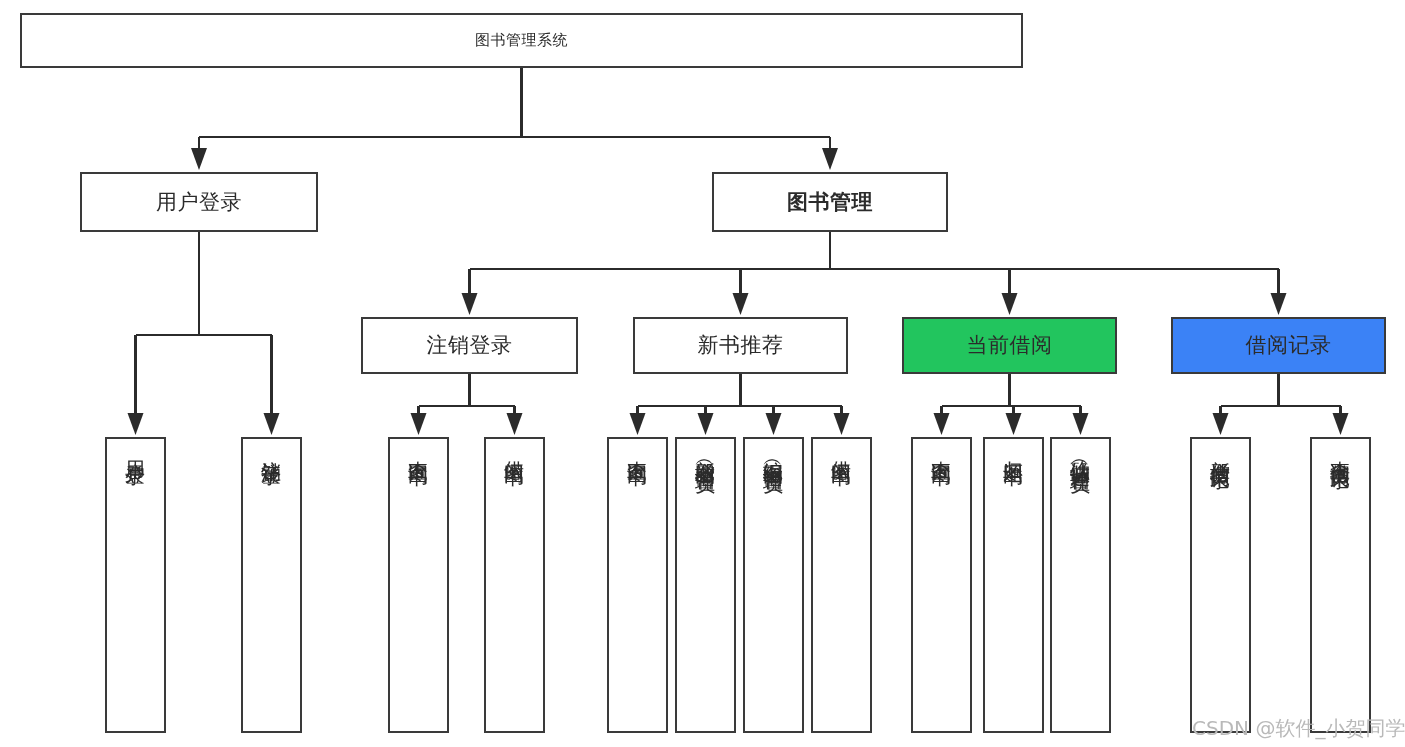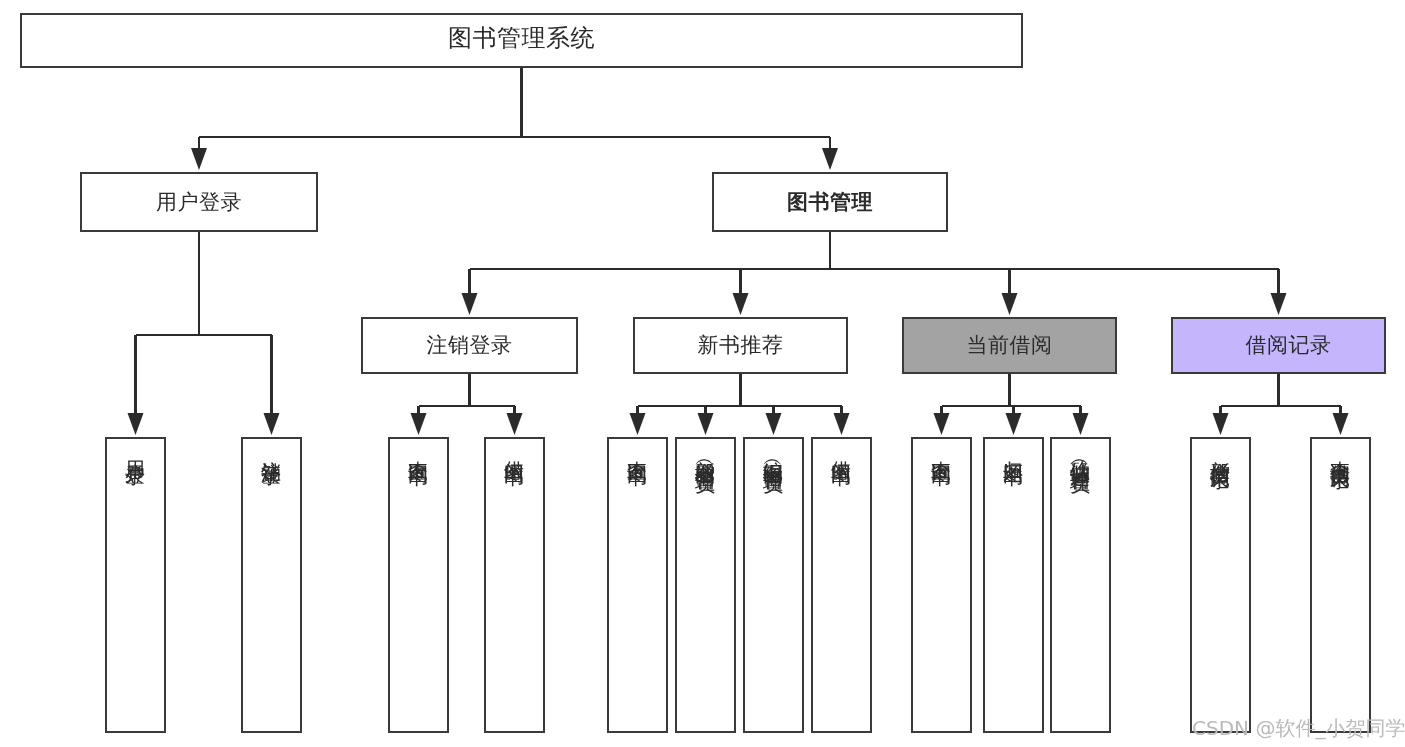--- a/index.html
+++ b/index.html
@@ -42,22 +42,21 @@
     text-align: center;
     line-height: 1.18;
     letter-spacing: 0.5px;
     white-space: nowrap;
   }
   
   .node.horiz .label {
     font-size: 21px;
   }
   .node.root .label {
-    font-size: 24px;
-    font-family: Liberation Mono, monospace;
+    font-size: 15px;
   }
   
   .node.vert {
     align-items: flex-start;
     justify-content: center;
     padding-top: 6px;
   }
   .node.vert .label {
     writing-mode: vertical-rl;
     text-orientation: upright;
@@ -142,24 +141,24 @@
       </div>
       <div class="node horiz" style="left: 712px; top: 172px; width: 236px; height: 60px; border-color: rgb(58, 58, 58); background: rgb(255, 255, 255); color: rgb(43, 43, 43); font-weight: bold;">
         <span class="label">图书管理</span>
       </div>
       <div class="node horiz" style="left: 361px; top: 317px; width: 217px; height: 57px; border-color: rgb(58, 58, 58); background: rgb(255, 255, 255); color: rgb(43, 43, 43);">
         <span class="label">注销登录</span>
       </div>
       <div class="node horiz" style="left: 633px; top: 317px; width: 215px; height: 57px; border-color: rgb(58, 58, 58); background: rgb(255, 255, 255); color: rgb(43, 43, 43);">
         <span class="label">新书推荐</span>
       </div>
-      <div class="node horiz" style="left: 902px; top: 317px; width: 215px; height: 57px; border-color: rgb(58, 58, 58); background: #a3a3a3; color: rgb(43, 43, 43); font-family: Liberation Serif, serif;">
+      <div class="node horiz" style="left: 902px; top: 317px; width: 215px; height: 57px; border-color: rgb(58, 58, 58); background: #22c55e; color: rgb(43, 43, 43); font-family: Liberation Serif, serif;">
         <span class="label">当前借阅</span>
       </div>
-      <div class="node horiz" style="left: 1171px; top: 317px; width: 215px; height: 57px; border-color: rgb(58, 58, 58); background: #c4b5fd; color: rgb(43, 43, 43); padding-left: 20px;">
+      <div class="node horiz" style="left: 1171px; top: 317px; width: 215px; height: 57px; border-color: rgb(58, 58, 58); background: #3b82f6; color: rgb(43, 43, 43); padding-left: 20px;">
         <span class="label">借阅记录</span>
       </div>
       <div class="node vert" style="left: 105px; top: 437px; width: 61px; height: 296px; border-color: rgb(58, 58, 58); background: rgb(255, 255, 255); color: rgb(43, 43, 43);">
         <span class="label">用户登录</span>
       </div>
       <div class="node vert" style="left: 241px; top: 437px; width: 61px; height: 296px; border-color: rgb(58, 58, 58); background: rgb(255, 255, 255); color: rgb(43, 43, 43);">
         <span class="label">注销登录</span>
       </div>
       <div class="node vert" style="left: 388px; top: 437px; width: 61px; height: 296px; border-color: rgb(58, 58, 58); background: rgb(255, 255, 255); color: rgb(43, 43, 43);">
         <span class="label">查询图书</span>

